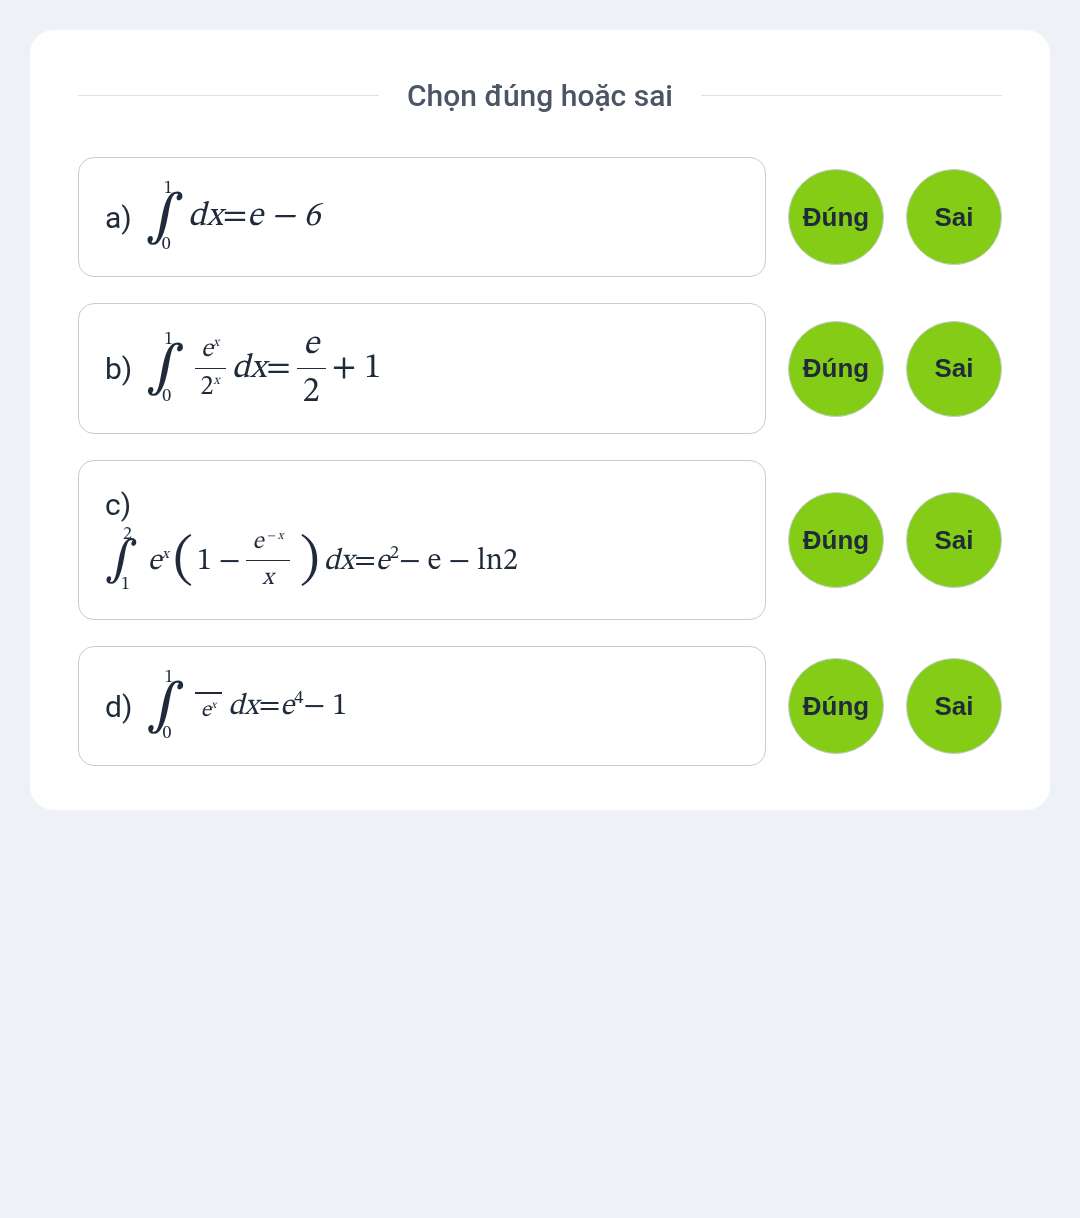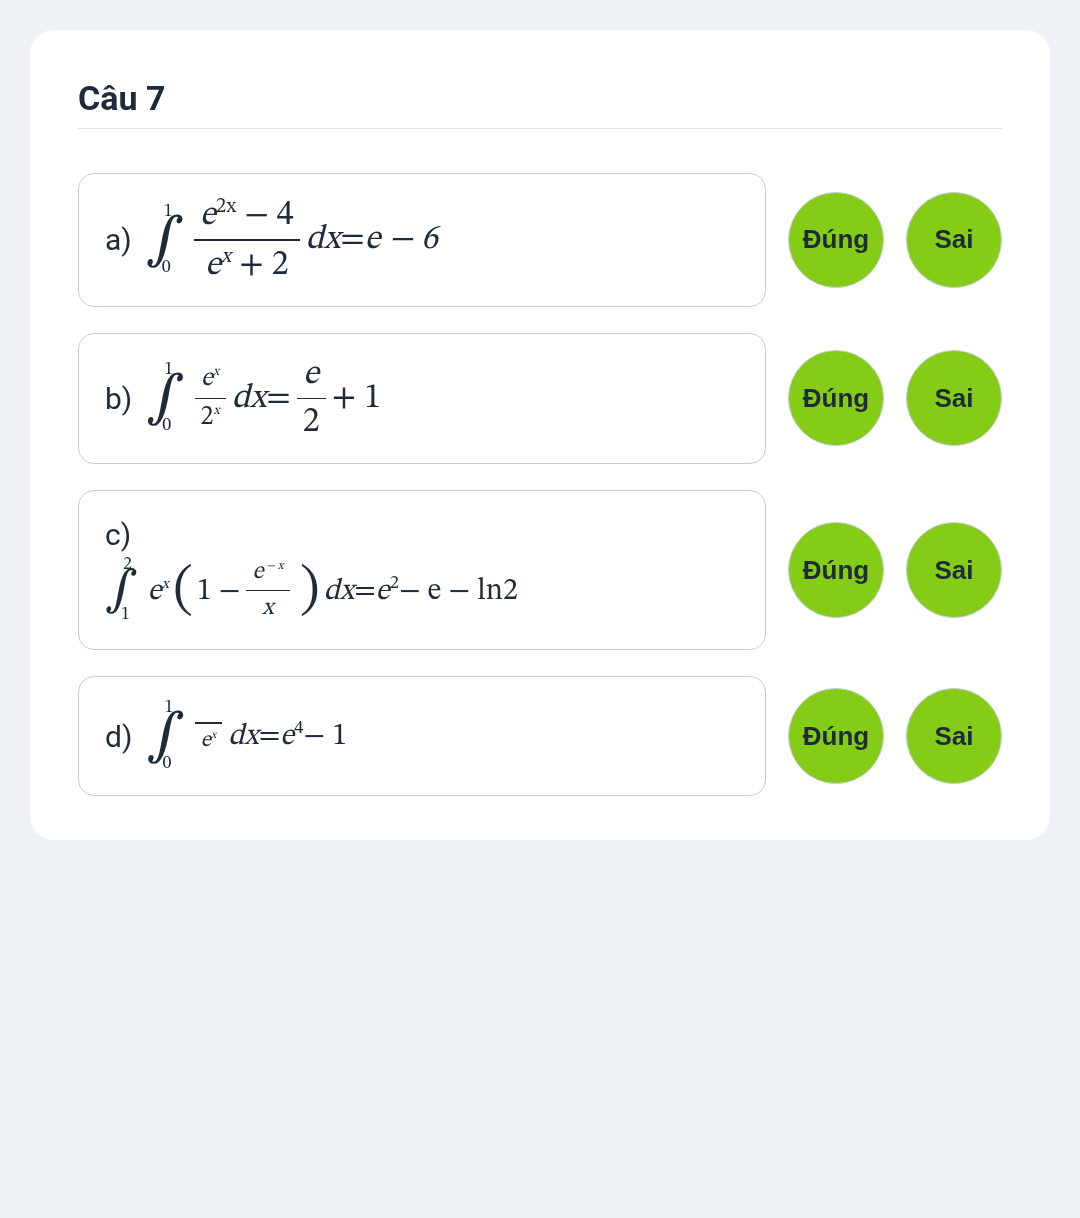--- a/index.html
+++ b/index.html
@@ -93,39 +93,34 @@
   .sup-s { font-size: 0.50em; vertical-align: super; }
   .it { font-style: italic; }
   .paren-l, .paren-r { font-size: 56px; line-height: 0.7; padding: 0 4px; }
   .stack-label { display:flex; flex-direction:column; align-items:flex-start; }
   .stack-label .lbl { font-size:30px; color:#1f2a3a; margin-bottom:6px; }
 </style>
 </head>
 <body>
 
 <div class="card">
-  <div class="q-title">Câu 7</div>
 
   <div class="divider-row">
     <div class="divider-line"></div>
+    <div class="divider-text">Chọn đúng hoặc sai</div>
     <div class="divider-line"></div>
   </div>
 
   <div class="item-row">
     <div class="statement-box">
       <span class="label">a)</span>
       <div class="math">
         <span class="int">∫
           <span class="ub">1</span>
           <span class="lb">0</span>
-        </span>
-        <span class="frac">
-          <span class="num"><span class="it">e</span><span class="sup">2x</span><span> − 4</span></span>
-          <span class="bar"></span>
-          <span class="den"><span class="it">e</span><span class="sup it">x</span><span> + 2</span></span>
         </span>
         <span class="it">dx</span>
         <span> = </span>
         <span class="it">e − 6</span>
       </div>
     </div>
     <button class="btn-circle">Đúng</button>
     <button class="btn-circle">Sai</button>
   </div>
 

